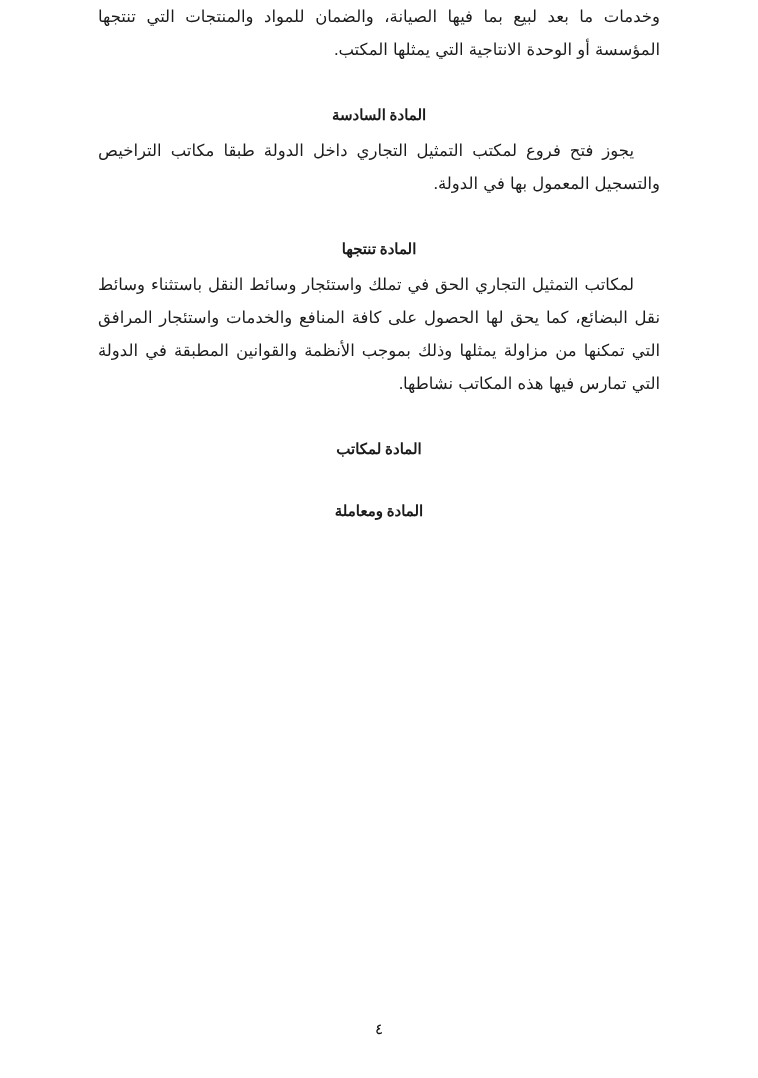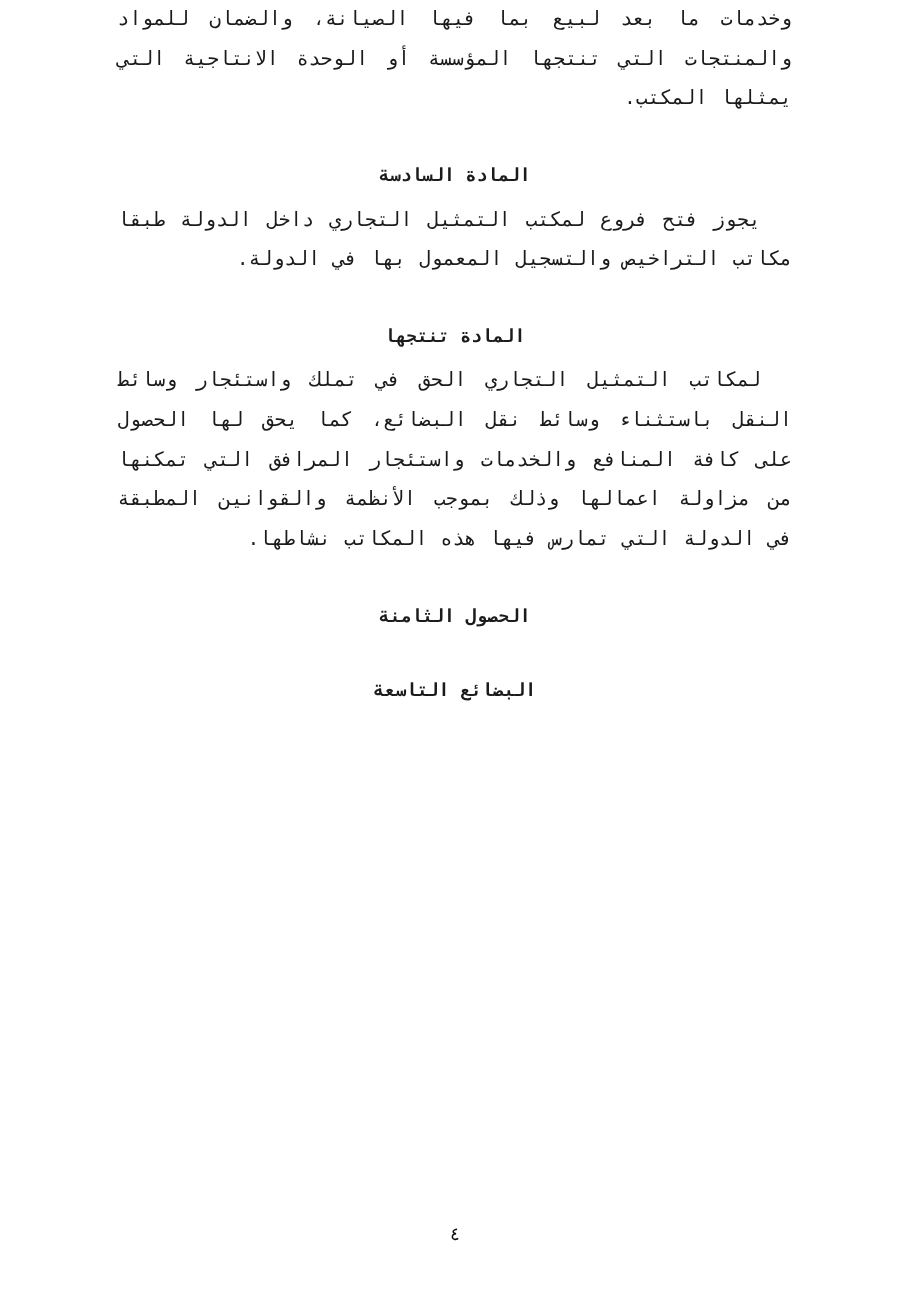--- a/index.html
+++ b/index.html
@@ -8,21 +8,21 @@
     background: #ffffff;
     width: 758px;
     height: 1078px;
   }
   .sheet {
     position: relative;
     width: 758px;
     height: 1066px;
     background: #ffffff;
     overflow: hidden;
-    font-family: Liberation Mono, monospace;
+    font-family: Liberation Serif, serif;
     color: #1b1b1b;
   }
   .text-column {
     position: absolute;
     top: 0;
     right: 98px;
     left: 98px;
     direction: rtl;
     unicode-bidi: embed;
   }
@@ -63,22 +63,22 @@
 
 <div class="sheet">
   <div class="text-column">
 
     <p class="body-text intro">وخدمات ما بعد لبيع بما فيها الصيانة، والضمان للمواد والمنتجات التي تنتجها المؤسسة أو الوحدة الانتاجية التي يمثلها المكتب.</p>
 
     <h2 class="article-heading">المادة السادسة</h2>
     <p class="body-text indent">يجوز فتح فروع لمكتب التمثيل التجاري داخل الدولة طبقا مكاتب التراخيص والتسجيل المعمول بها في الدولة.</p>
 
     <h2 class="article-heading">المادة تنتجها</h2>
-    <p class="body-text indent">لمكاتب التمثيل التجاري الحق في تملك واستئجار وسائط النقل باستثناء وسائط نقل البضائع، كما يحق لها الحصول على كافة المنافع والخدمات واستئجار المرافق التي تمكنها من مزاولة اعمالها وذلك بموجب الأنظمة والقوانين المطبقة في الدولة التي تمارس فيها هذه المكاتب نشاطها.</p>
+    <p class="body-text indent">لمكاتب التمثيل التجاري الحق في تملك واستئجار وسائط النقل باستثناء وسائط نقل البضائع، كما يحق لها الحصول على كافة المنافع والخدمات واستئجار المرافق التي تمكنها من مزاولة يمثلها وذلك بموجب الأنظمة والقوانين المطبقة في الدولة التي تمارس فيها هذه المكاتب نشاطها.</p>
 
-    <h2 class="article-heading">الحصول الثامنة</h2>
+    <h2 class="article-heading">المادة لمكاتب</h2>
 
-    <h2 class="article-heading">البضائع التاسعة</h2>
+    <h2 class="article-heading">المادة ومعاملة</h2>
 
   </div>
 
   <div class="page-number">٤</div>
 </div>
 
 </body></html>

